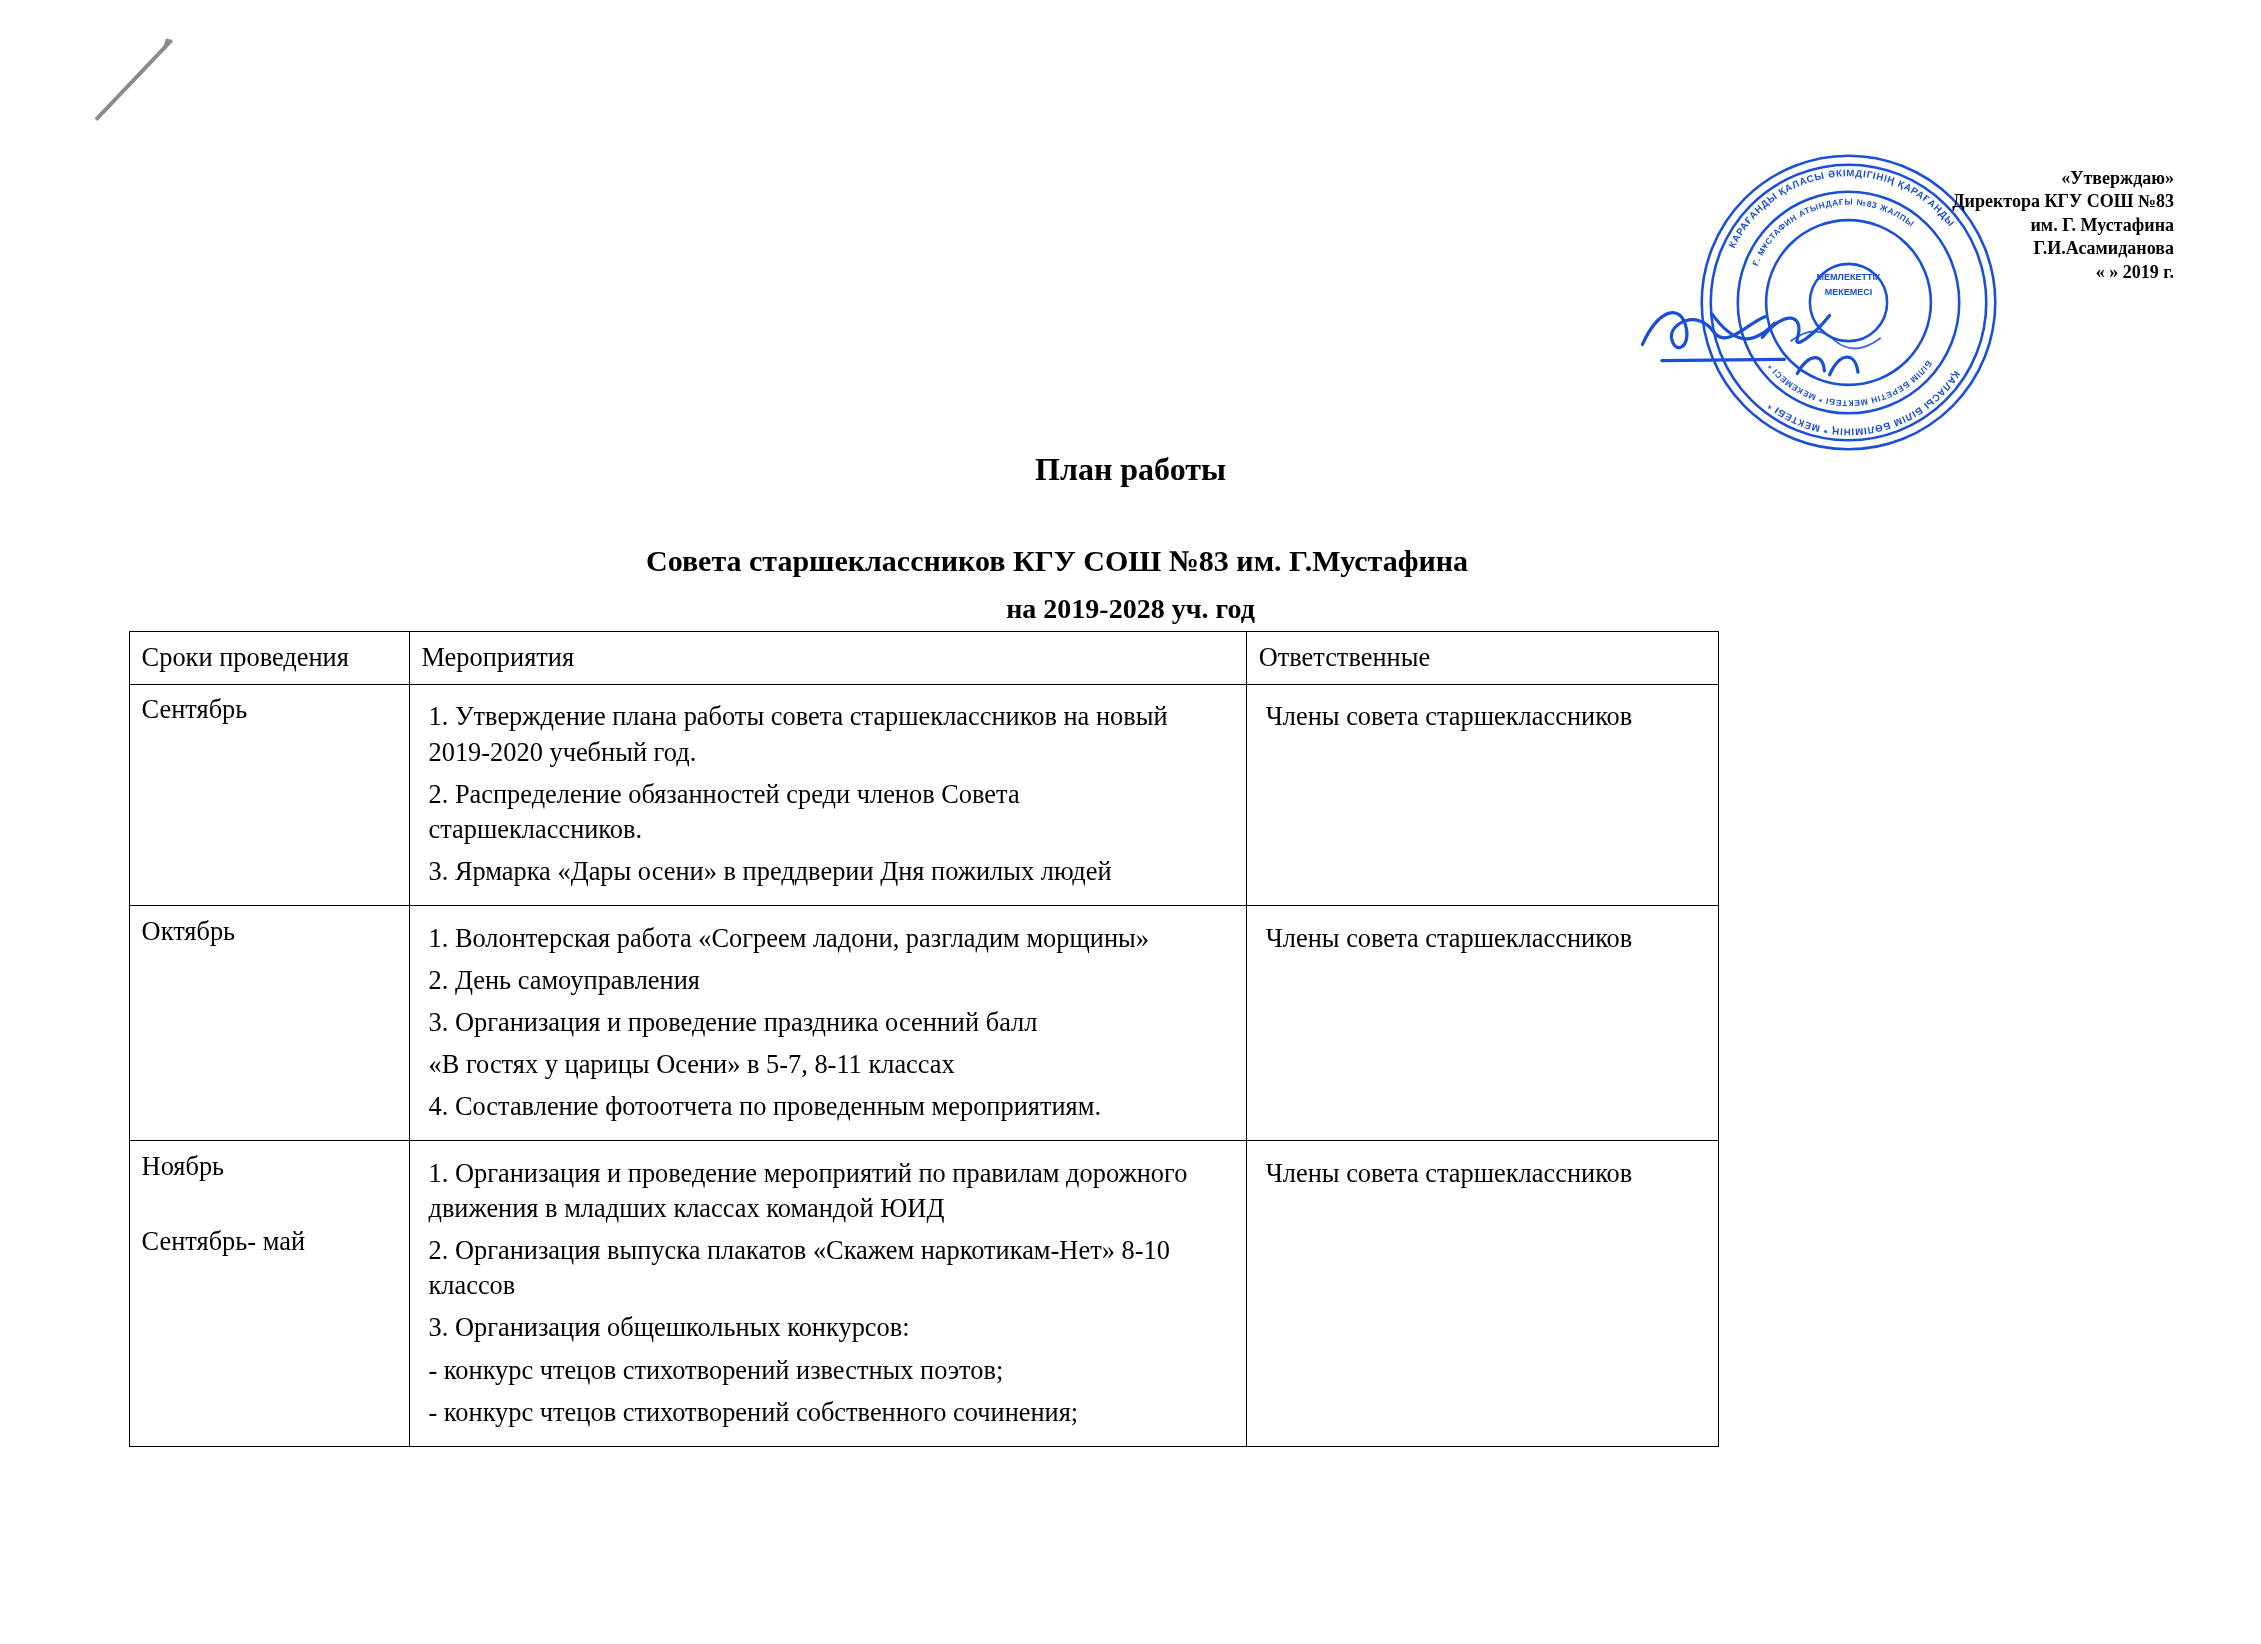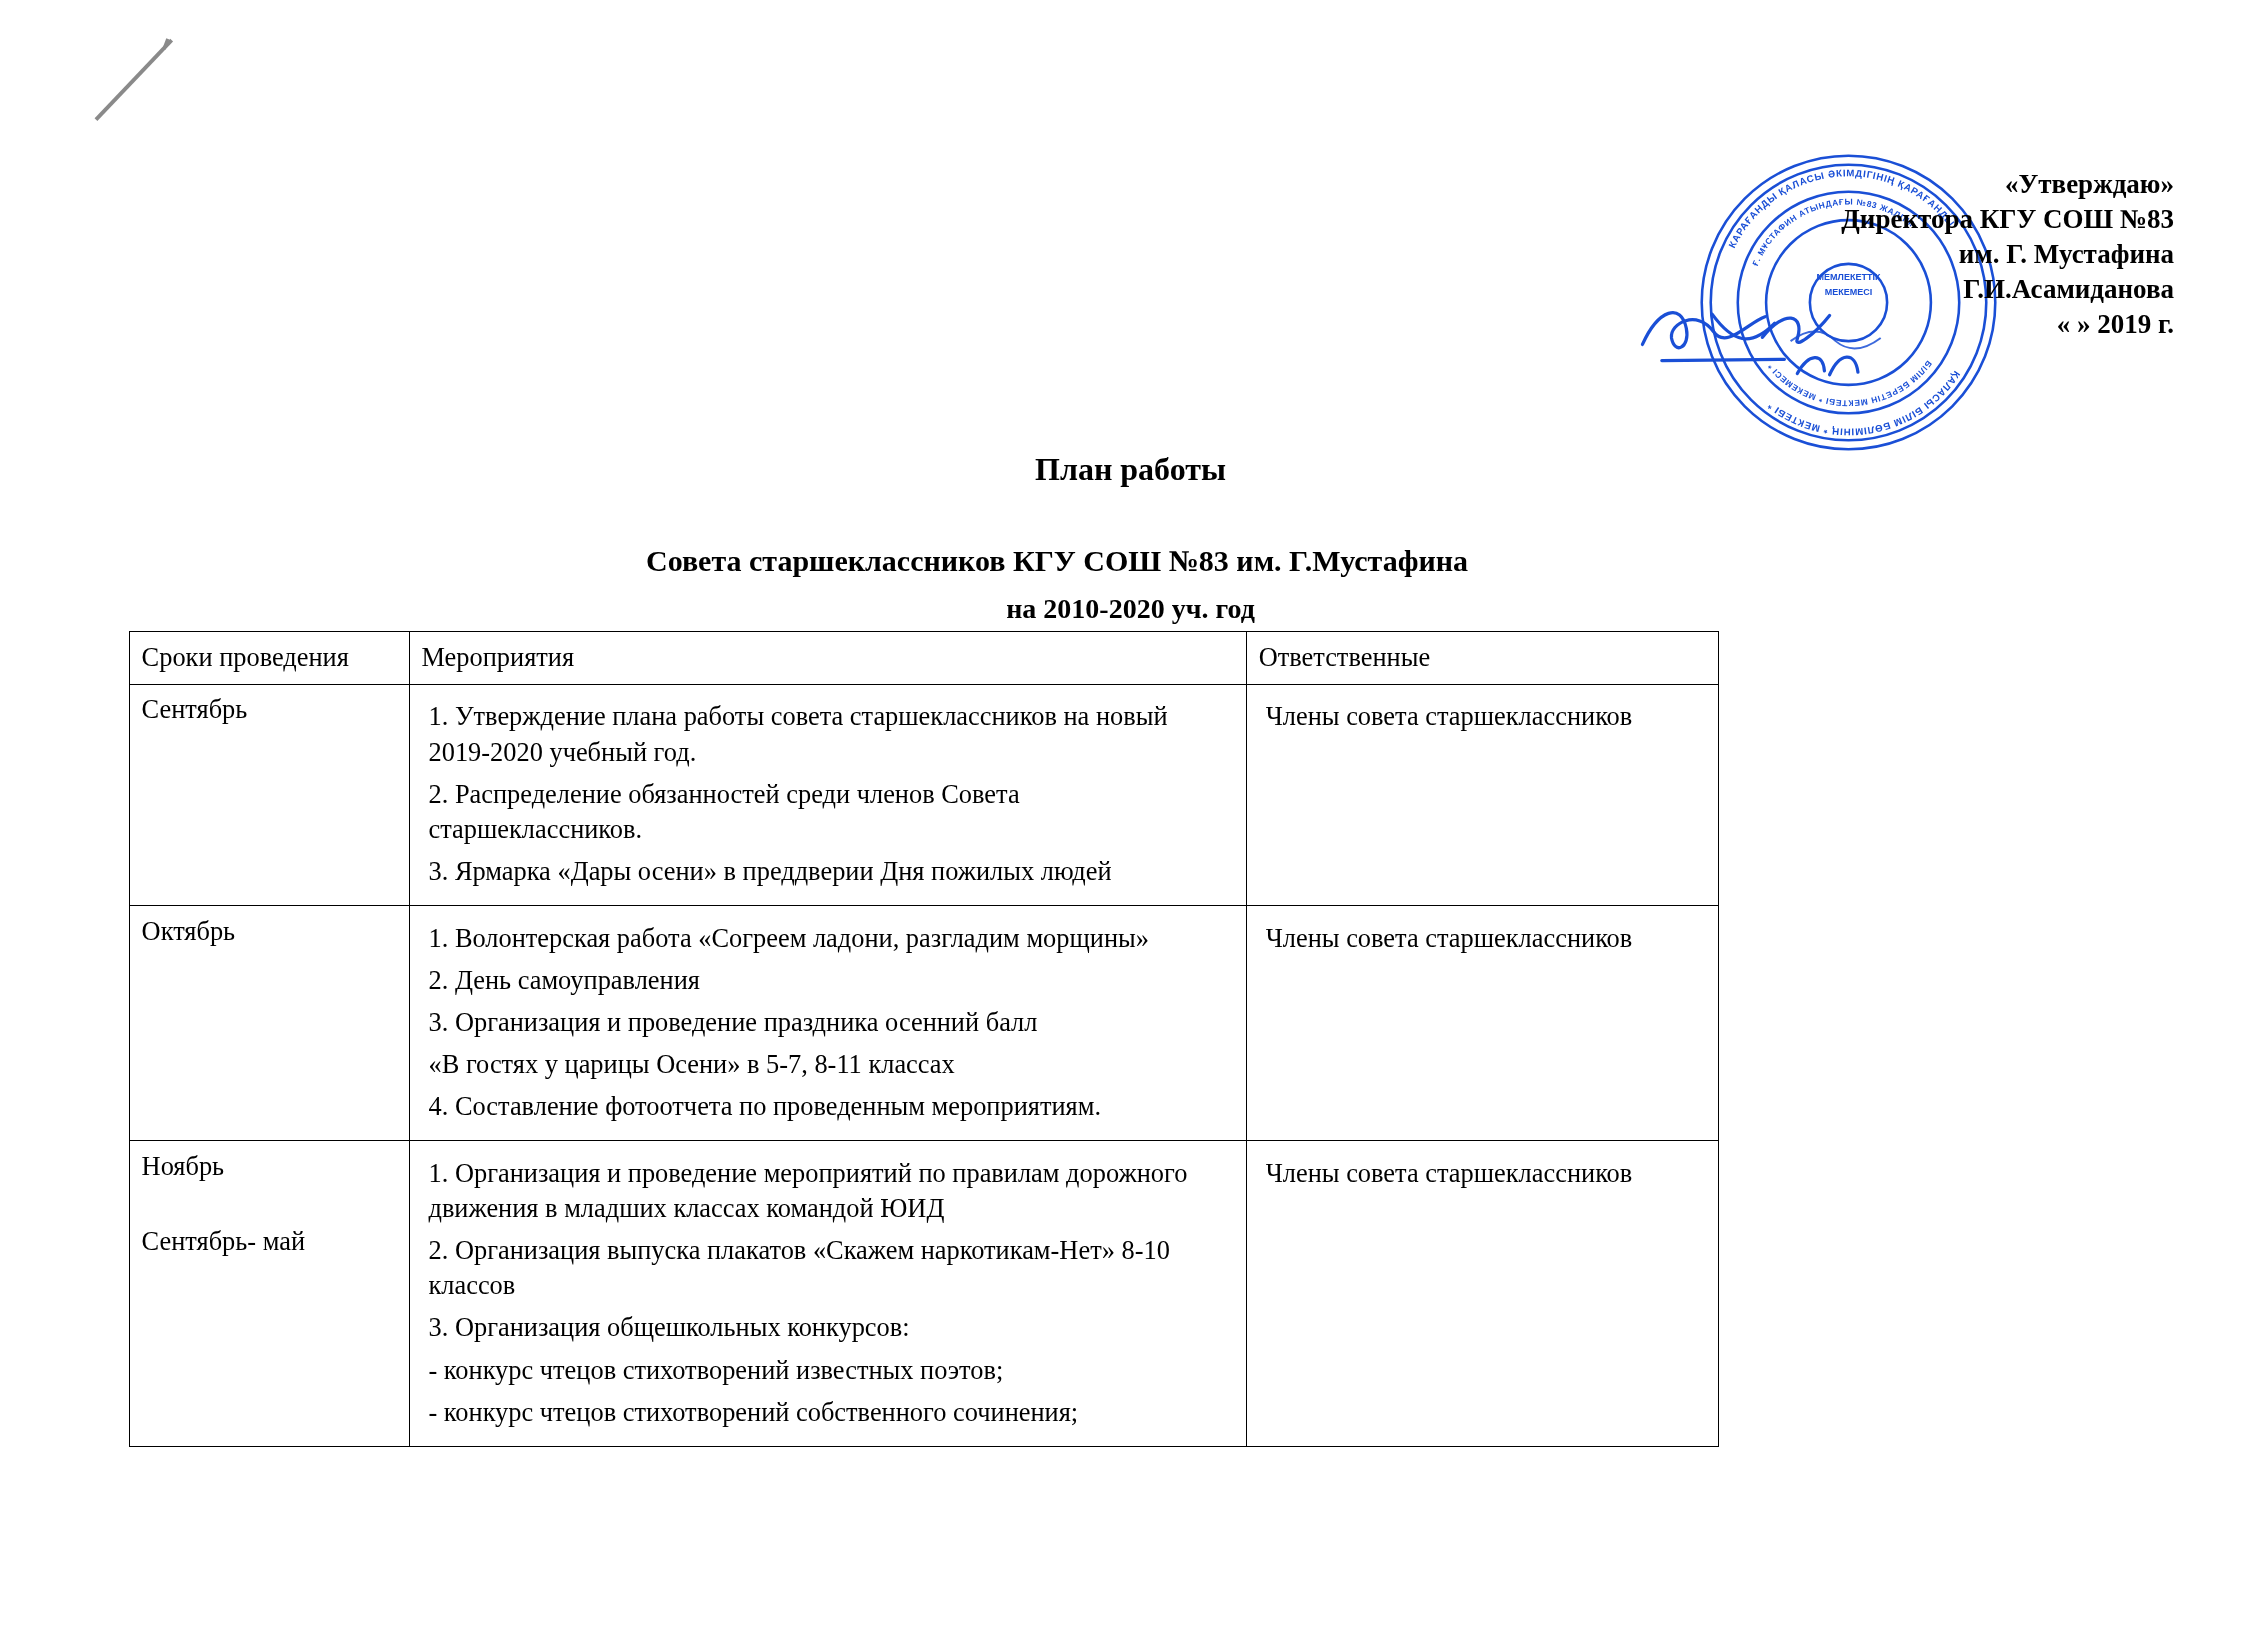--- a/index.html
+++ b/index.html
@@ -34,21 +34,21 @@
   }
 
   
   .approval {
     position: absolute;
     right: 87px;
     top: 167px;
     width: 696px;
     text-align: right;
     font-weight: bold;
-    font-size: 27px;
+    font-size: 18px;
     line-height: 1.30;
     z-index: 4;
   }
   .approval .line {
     white-space: nowrap;
   }
   .approval .date-line {
     display: block;
     margin-top: 0;
   }
@@ -205,21 +205,21 @@
   <div class="approval">
     <div class="line">«Утверждаю»</div>
     <div class="line">Директора КГУ СОШ №83</div>
     <div class="line">им. Г. Мустафина</div>
     <div class="line">Г.И.Асамиданова</div>
     <div class="line date-line">«     »                          2019  г.</div>
   </div>
 
   <div class="doc-title">План работы</div>
   <div class="doc-subtitle1">Совета старшеклассников КГУ СОШ №83 им. Г.Мустафина</div>
-  <div class="doc-subtitle2">на 2010-2020 уч. год</div>
+  <div class="doc-subtitle2">на 2019-2028 уч. год</div>
 
   <table class="plan">
     <thead>
       <tr>
         <th class="col-period hdr-period">Сроки проведения</th>
         <th class="col-events hdr-events">Мероприятия</th>
         <th class="col-resp hdr-resp">Ответственные</th>
       </tr>
     </thead>
     <tbody>

